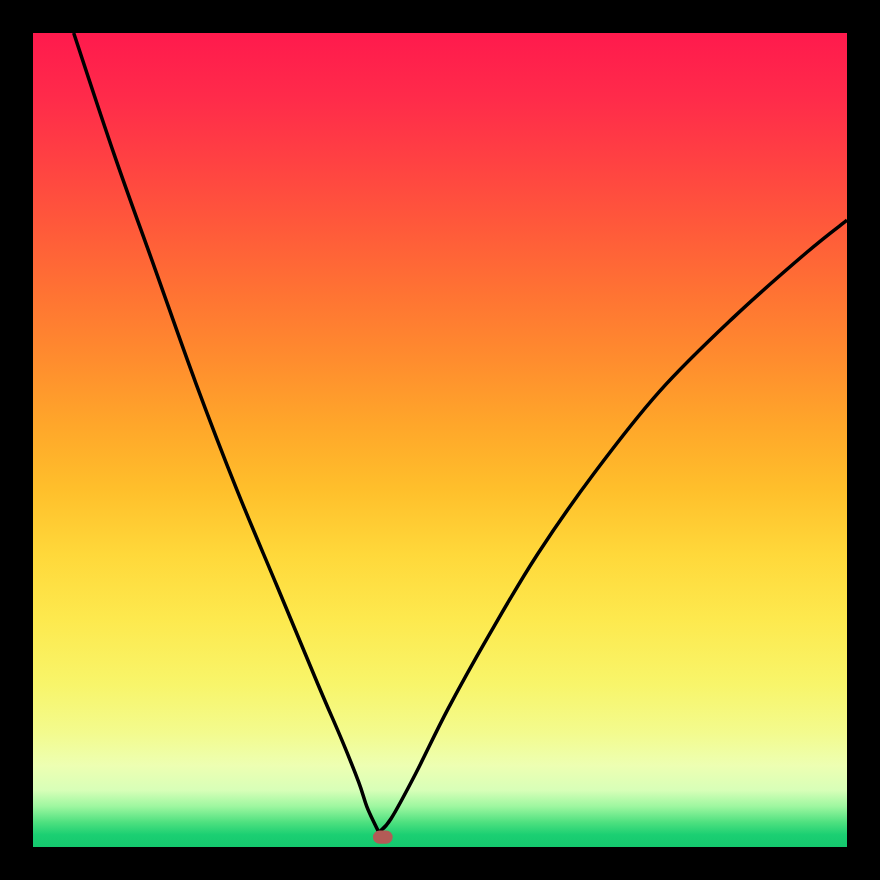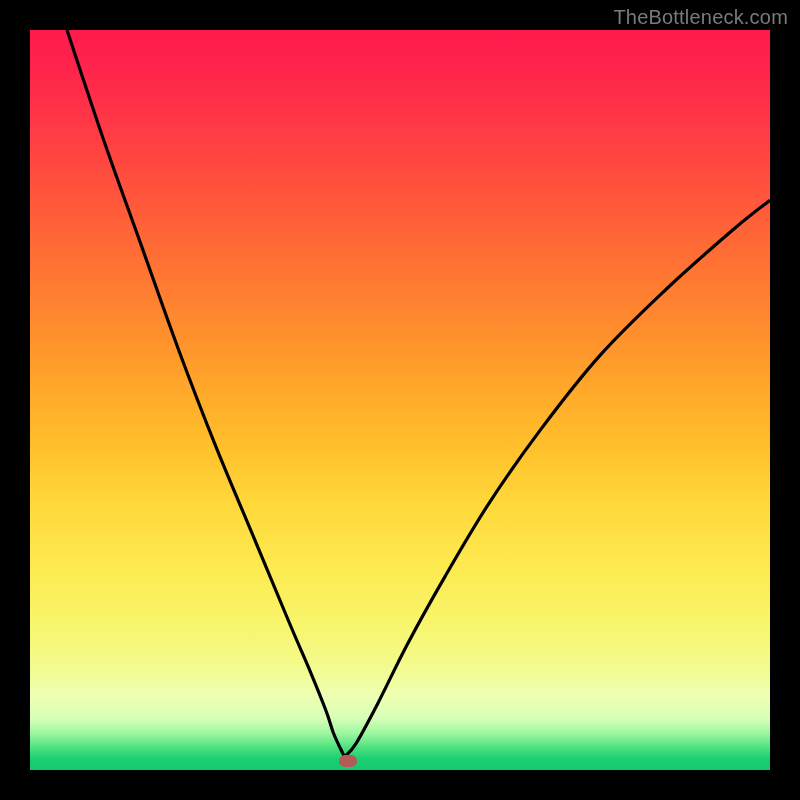--- a/index.html
+++ b/index.html
@@ -69,21 +69,20 @@
     top: 0;
     width: 740px;
     height: 740px;
     overflow: visible;
   }
 </style>
 </head>
 <body>
 
 <div class="frame">
-  <div class="attribution">TheBottleneck.com</div>
 
   <div class="plot-area">
     <svg class="curve" viewBox="0 0 740 740" preserveAspectRatio="none">
       <path id="curve-left" fill="none" stroke="#000" stroke-width="3.2" d="M 37.00 0.00 C 43.66 19.98, 60.68 72.37, 74.00 111.00 C 87.32 149.63, 97.68 177.30, 111.00 214.60 C 124.32 251.90, 134.68 282.24, 148.00 318.20 C 161.32 354.16, 171.68 381.10, 185.00 414.40 C 198.32 447.70, 208.68 471.23, 222.00 503.20 C 235.32 535.17, 248.34 566.69, 259.00 592.00 C 269.66 617.31, 274.54 627.82, 281.20 643.80 C 287.86 659.78, 292.00 670.14, 296.00 680.80 C 300.00 691.46, 300.74 696.07, 303.40 703.00 C 306.06 709.93, 308.80 715.02, 310.80 719.28 C 312.80 723.54, 313.83 725.35, 314.50 726.68"></path>
       <path id="curve-right" fill="none" stroke="#000" stroke-width="3.2" d="M 314.50 726.68 C 316.50 724.42, 319.61 723.69, 325.60 714.10 C 331.59 704.51, 338.48 691.38, 347.80 673.40 C 357.12 655.42, 365.41 636.84, 377.40 614.20 C 389.39 591.56, 399.75 572.91, 414.40 547.60 C 429.05 522.29, 441.48 500.24, 458.80 473.60 C 476.12 446.96, 490.62 426.24, 510.60 399.60 C 530.58 372.96, 547.16 350.91, 569.80 325.60 C 592.44 300.29, 612.42 281.64, 636.40 259.00 C 660.38 236.36, 684.35 215.78, 703.00 199.80 C 721.65 183.82, 733.34 175.53, 740.00 170.20"></path>
     </svg>
     <div class="marker" id="marker" style="left: 318.2px; top: 731.12px; background: rgb(179, 91, 86);"></div>
   </div>
 </div>
 

